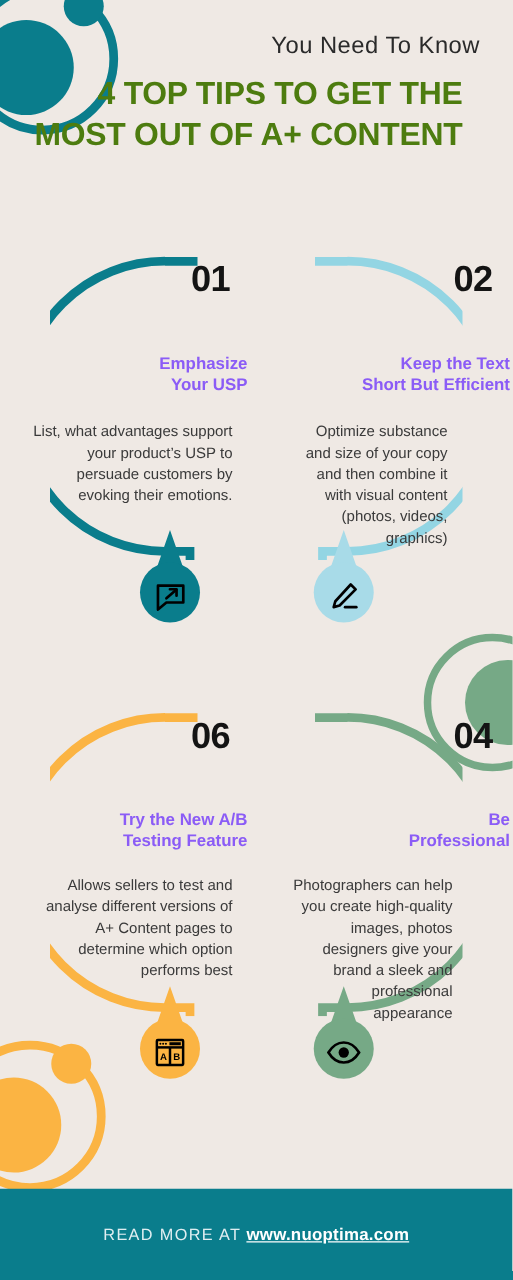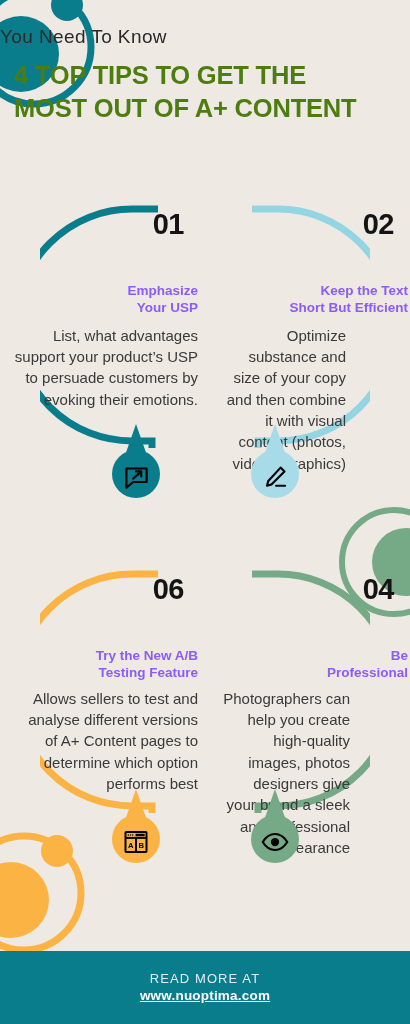--- a/index.html
+++ b/index.html
@@ -13,21 +13,21 @@
   .stage{position:relative;width:410px;height:1024px;overflow:hidden;}
 
   
   .deco{position:absolute;}
   .deco svg{display:block;}
   .deco-tl{left:-34px;top:-28px;}
   .deco-bl{left:-44px;top:818px;}
   .deco-right{left:336px;top:500px;}
 
   
-  .header{position:absolute;left:0;top:26px;width:384px;text-align:left;}
+  .header{position:absolute;left:0;top:26px;width:384px;text-align:right;}
   .kicker{
     font-size:19px;color:#2a2a2a;letter-spacing:.4px;font-weight:400;
     line-height:1.2;margin:0 0 10px 0;
   }
   .headline{
     font-size:25.5px;font-weight:bold;color:#4d7c0f;letter-spacing:-0.2px;
     line-height:1.32;margin:0;padding:0 14px;
   }
   .headline span{display:block;}
 
@@ -35,39 +35,39 @@
   .card{position:absolute;width:180px;}
   .card .num{
     font-size:29px;font-weight:bold;color:#141414;line-height:1;
     letter-spacing:-0.5px;margin:14px;
   }
   .card .ttl{
     font-size:13.5px;font-weight:bold;color:#8b5cf6;line-height:1.25;
     margin:0;
   }
   .card .body{
-    font-size:15px;color:#3a3a3a;line-height:1.42;margin:0;
+    font-size:12px;color:#3a3a3a;line-height:1.42;margin:12px;
   }
   .card.right-text{text-align:right;}
   .card.left-text{text-align:right;}
 
   .arc{position:absolute;pointer-events:none;}
 
   
   .drop{position:absolute;width:64px;height:78px;}
   .drop svg{display:block;overflow:visible;}
   .drop .glyph{
     position:absolute;left:0;right:0;top:28px;height:50px;
     display:flex;align-items:center;justify-content:center;
   }
 
   
   .footer{
     position:absolute;left:0;top:951px;width:410px;height:73px;
-    background:#0a7d8c;display:flex;flex-direction:column;
+    background:#0a7d8c;display:flex;flex-direction:row;
     align-items:center;justify-content:center;gap:4px;
   }
   .footer .f1{font-size:13px;color:#dfeef1;letter-spacing:1.1px;line-height:1;}
   .footer .f2{font-size:13.5px;color:#ffffff;font-weight:bold;letter-spacing:.2px;line-height:1;text-decoration:underline;}
 </style>
 </head>
 <body>
 
 <div class="stage">
 

